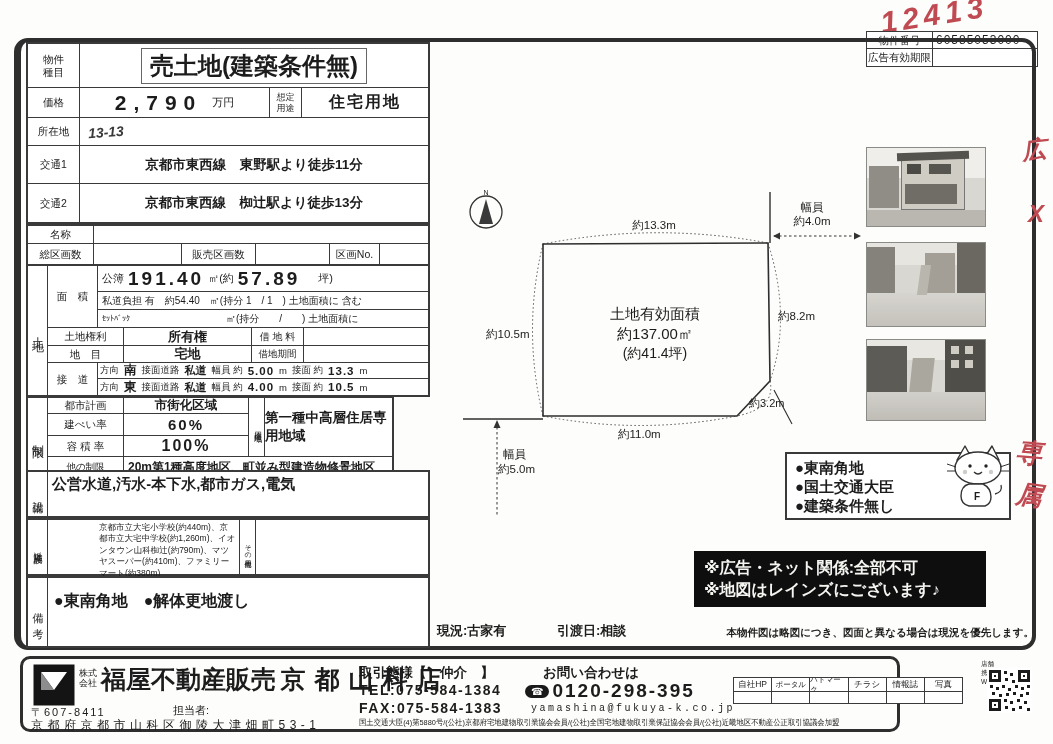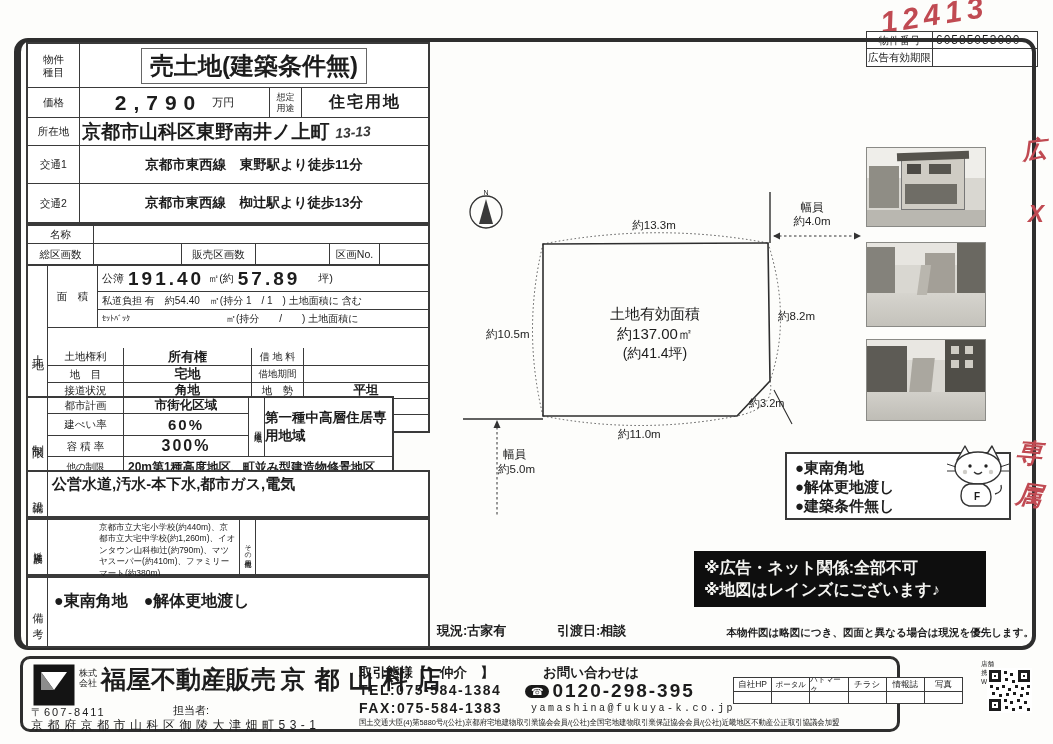--- a/index.html
+++ b/index.html
@@ -75,21 +75,20 @@
         </div>
       <div class="c last" style="flex:1;">
           <span class="b" style="font-size:16px;letter-spacing:2px;">住宅用地</span>
         </div>
     </div>
     <div class="row" style="height:28px;">
       <div class="c" style="width:52px;">
           <span class="lab">所在地</span>
         </div>
       <div class="c last left" style="flex:1;padding-left:2px;">
-        <span class="b" style="font-size:19px;white-space:nowrap;">京都市山科区東野南井ノ上町</span>
         <span class="hand" style="color:#3a3a3a;font-size:14px;margin-left:6px;transform:rotate(-4deg);">13-13</span>
       </div>
     </div>
     <div class="row" style="height:38px;">
       <div class="c" style="width:52px;">
           <span class="lab">交通1</span>
         </div>
       <div class="c last" style="flex:1;">
           <span class="b" style="font-size:13.5px;">京都市東西線　東野駅より徒歩11分</span>
         </div>
@@ -158,21 +157,21 @@
               </div>
           </div>
           <div class="row last" style="height:17px;">
             <div class="c last left" style="flex:1;padding-left:4px;">
               <span style="font-size:8px;text-align:right;">ｾｯﾄﾊﾞｯｸ</span>
               <span style="font-size:10px;margin-left:96px;white-space:nowrap;">㎡(持分　　/　　) 土地面積に</span>
             </div>
           </div>
         </div>
       </div>
-      <div class="row" style="height:18px;margin-top:20px;">
+      <div class="row" style="height:18px;">
         <div class="c" style="width:76px;">
             <span class="lab">土地権利</span>
           </div>
         <div class="c" style="width:128px;">
             <span class="b" style="font-size:13px;">所有権</span>
           </div>
         <div class="c" style="width:52px;">
             <span class="lab" style="font-size:10px;">借 地 料</span>
           </div>
         <div class="c last" style="flex:1;">
@@ -184,34 +183,20 @@
             <span class="lab">地　目</span>
           </div>
         <div class="c" style="width:128px;">
             <span class="b" style="font-size:13px;">宅地</span>
           </div>
         <div class="c" style="width:52px;">
             <span class="lab" style="font-size:9.5px;">借地期間</span>
           </div>
         <div class="c last" style="flex:1;">
             <span></span>
-          </div>
-      </div>
-      <div class="row" style="height:16px;">
-        <div class="c" style="width:76px;">
-            <span class="lab">接道状況</span>
-          </div>
-        <div class="c" style="width:128px;">
-            <span class="b" style="font-size:12.5px;">角地</span>
-          </div>
-        <div class="c" style="width:52px;">
-            <span class="lab">地　勢</span>
-          </div>
-        <div class="c last" style="flex:1;">
-            <span class="b" style="font-size:12.5px;">平坦</span>
           </div>
       </div>
       <div style="display:flex;flex:1;">
         <div class="c" style="width:50px;">
             <span class="lab">接　道</span>
           </div>
         <div style="flex:1;display:flex;flex-direction:column;">
           <div class="row" style="height:16px;border-bottom-width:1px;">
             <div class="c last left" style="flex:1;padding-left:2px;gap:5px;white-space:nowrap;">
               <span style="font-size:9.5px;">方向</span>
@@ -264,21 +249,21 @@
               </div>
             <div class="c last" style="flex:1;">
                 <span class="b" style="font-size:15px;letter-spacing:2px;">60%</span>
               </div>
           </div>
           <div class="row last" style="height:20px;">
             <div class="c" style="width:76px;">
                 <span class="lab">容 積 率</span>
               </div>
             <div class="c last" style="flex:1;">
-                <span class="b" style="font-size:16px;letter-spacing:2px;">300%</span>
+                <span class="b" style="font-size:16px;letter-spacing:2px;">100%</span>
               </div>
           </div>
         </div>
         <div class="vstrip" style="width:16px;font-size:8px;letter-spacing:1px;">用途地域</div>
         <div class="c last" style="flex:1;">
             <span class="b" style="font-size:13.5px;">第一種中高層住居専用地域</span>
           </div>
       </div>
       <div class="row last" style="height:20px;">
         <div class="c" style="width:76px;">
@@ -384,21 +369,21 @@
     <div class="ph" style="left:98px;top:6px;width:8px;height:8px;background:#cfccc4;"></div>
     <div class="ph" style="left:84px;top:20px;width:8px;height:8px;background:#cfccc4;"></div>
     <div class="ph" style="left:98px;top:20px;width:8px;height:8px;background:#cfccc4;"></div>
     <div class="ph" style="left:0;top:52px;width:118px;height:28px;background:linear-gradient(180deg,#d2d0ca,#bfbdb6);"></div>
     <div class="ph" style="left:44px;top:18px;width:22px;height:34px;background:#aaa79f;transform:skewX(-6deg);"></div>
   </div>
 
   <div class="box" style="left:785px;top:452px;width:226px;height:68px;overflow:visible;">
     <div style="padding:4px 0 0 8px;line-height:19px;">
       <div class="b" style="font-size:15px;">●東南角地</div>
-      <div class="b" style="font-size:15px;">●解体更地渡し</div>
+      <div class="b" style="font-size:15px;">●国土交通大臣</div>
       <div class="b" style="font-size:15px;">●建築条件無し</div>
     </div>
     <svg width="76" height="74" viewBox="0 0 76 74" style="position:absolute;right:-6px;top:-12px;">
       <g fill="#fff" stroke="#333" stroke-width="1.4" stroke-linejoin="round">
         <polygon points="18,18 26,4 32,15"></polygon>
         <polygon points="46,15 53,4 60,18"></polygon>
         <ellipse cx="39" cy="26" rx="23" ry="16"></ellipse>
         <path d="M30,42 q-8,2 -8,12 q0,8 8,10 l16,0 q6,-2 6,-9 q0,-9 -8,-13 z"></path>
       </g>
       <circle cx="31" cy="24" r="1.7" fill="#222"></circle>

